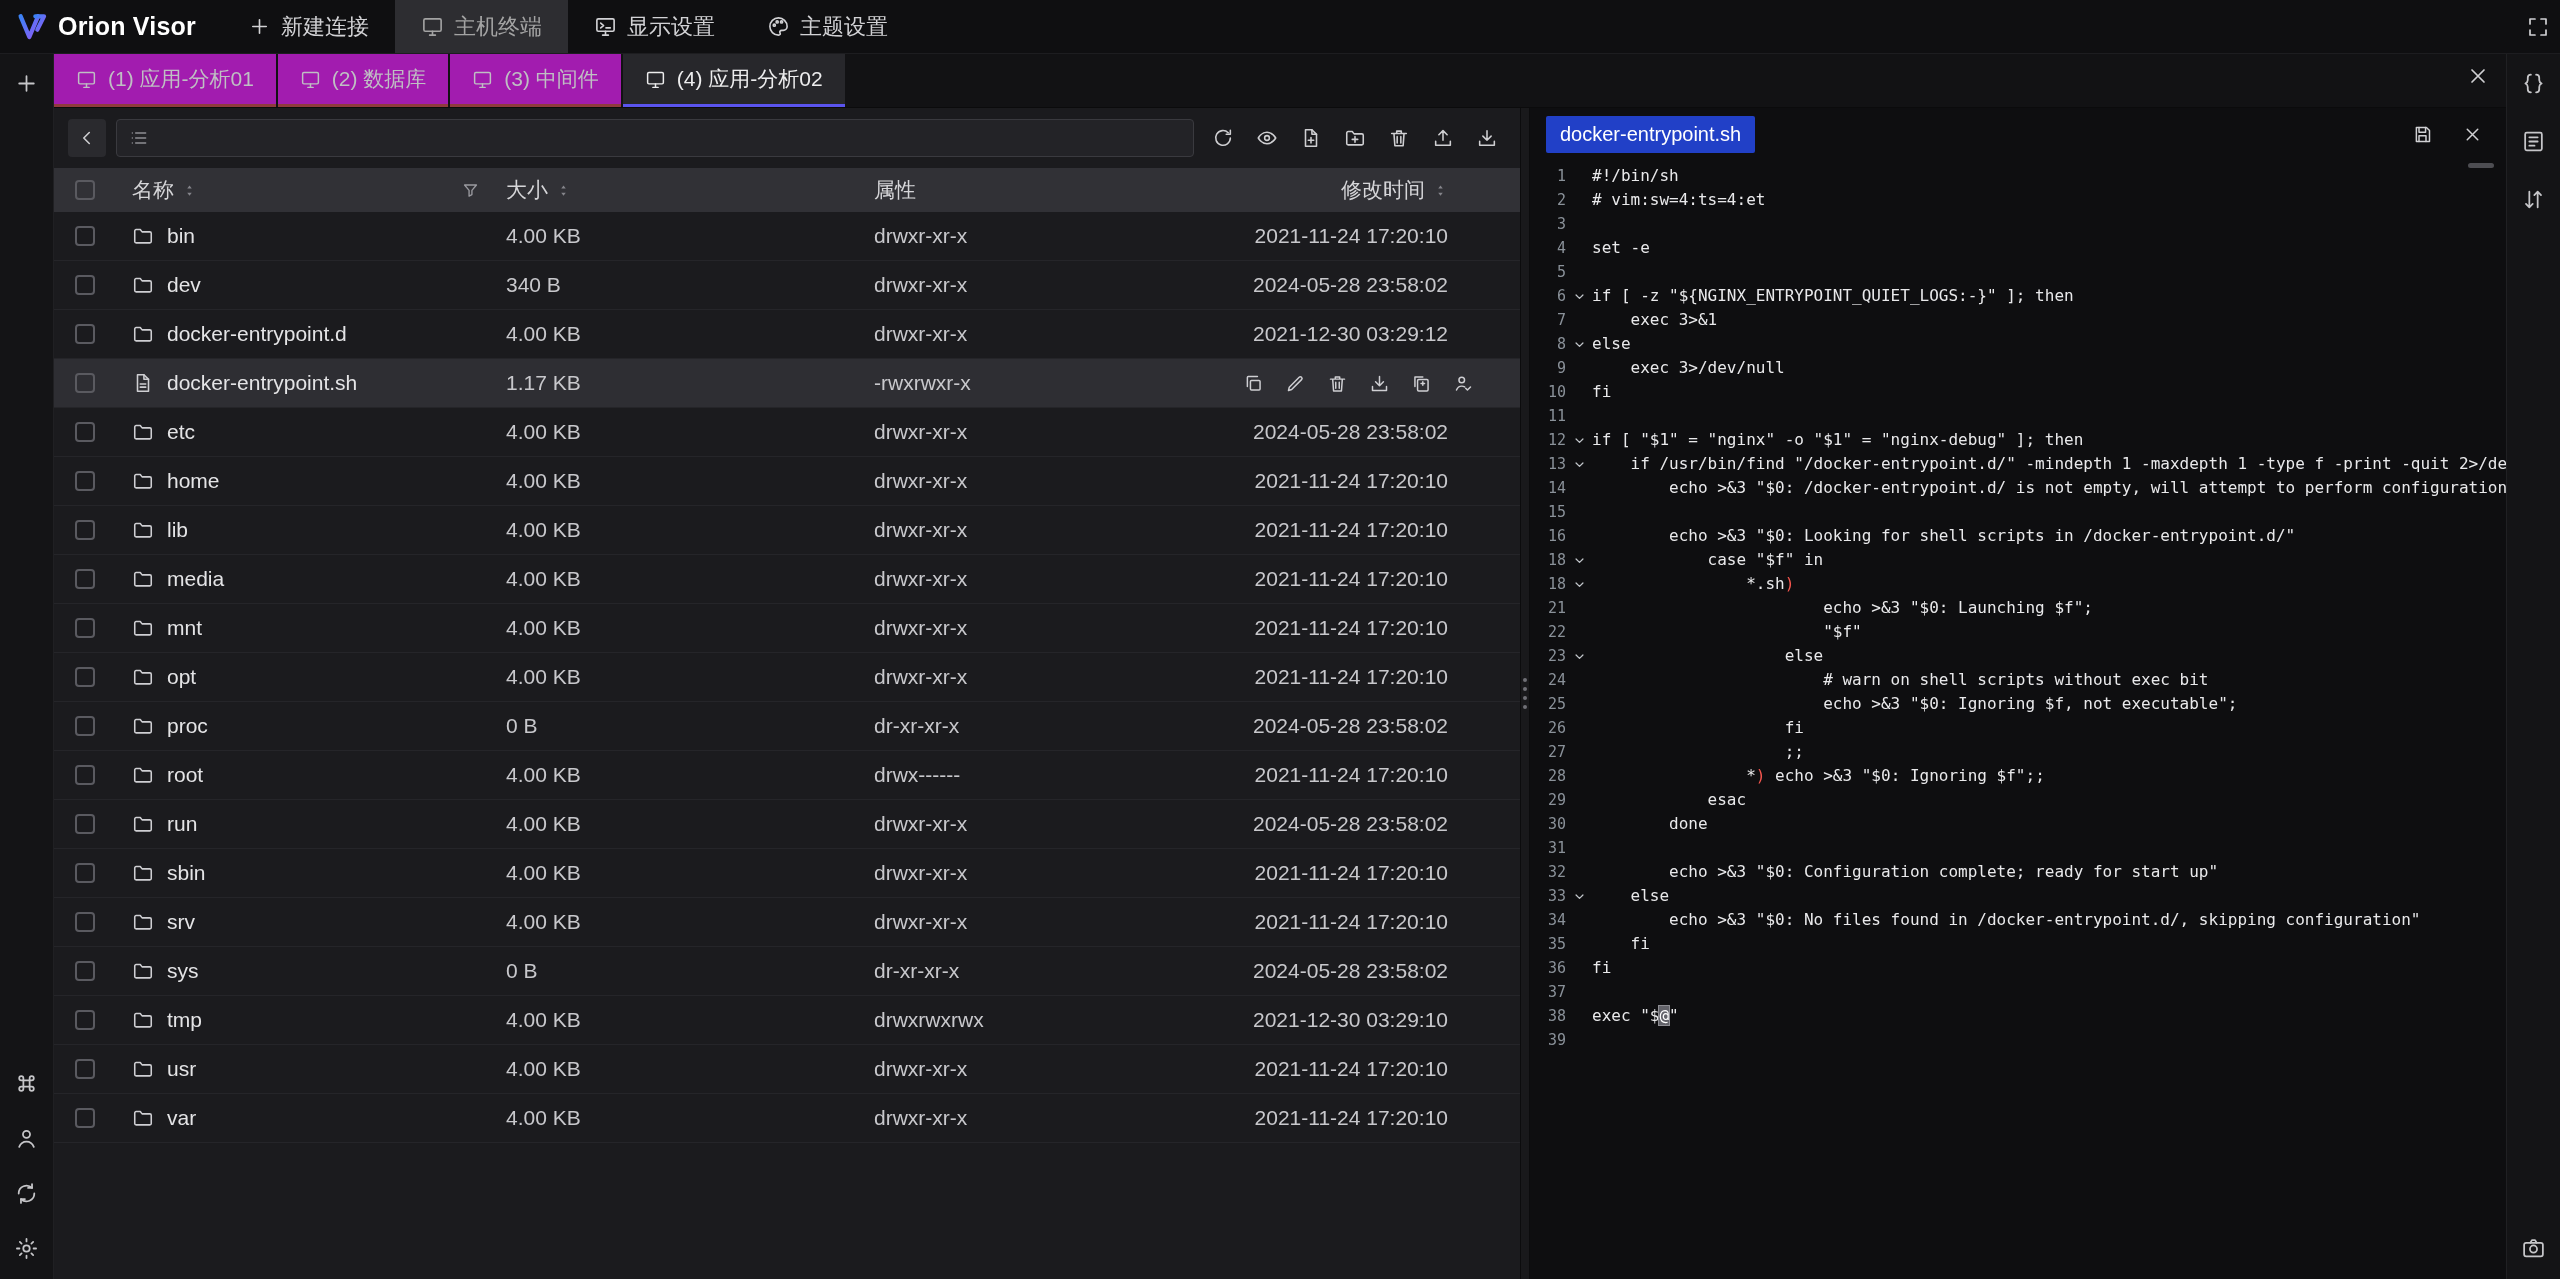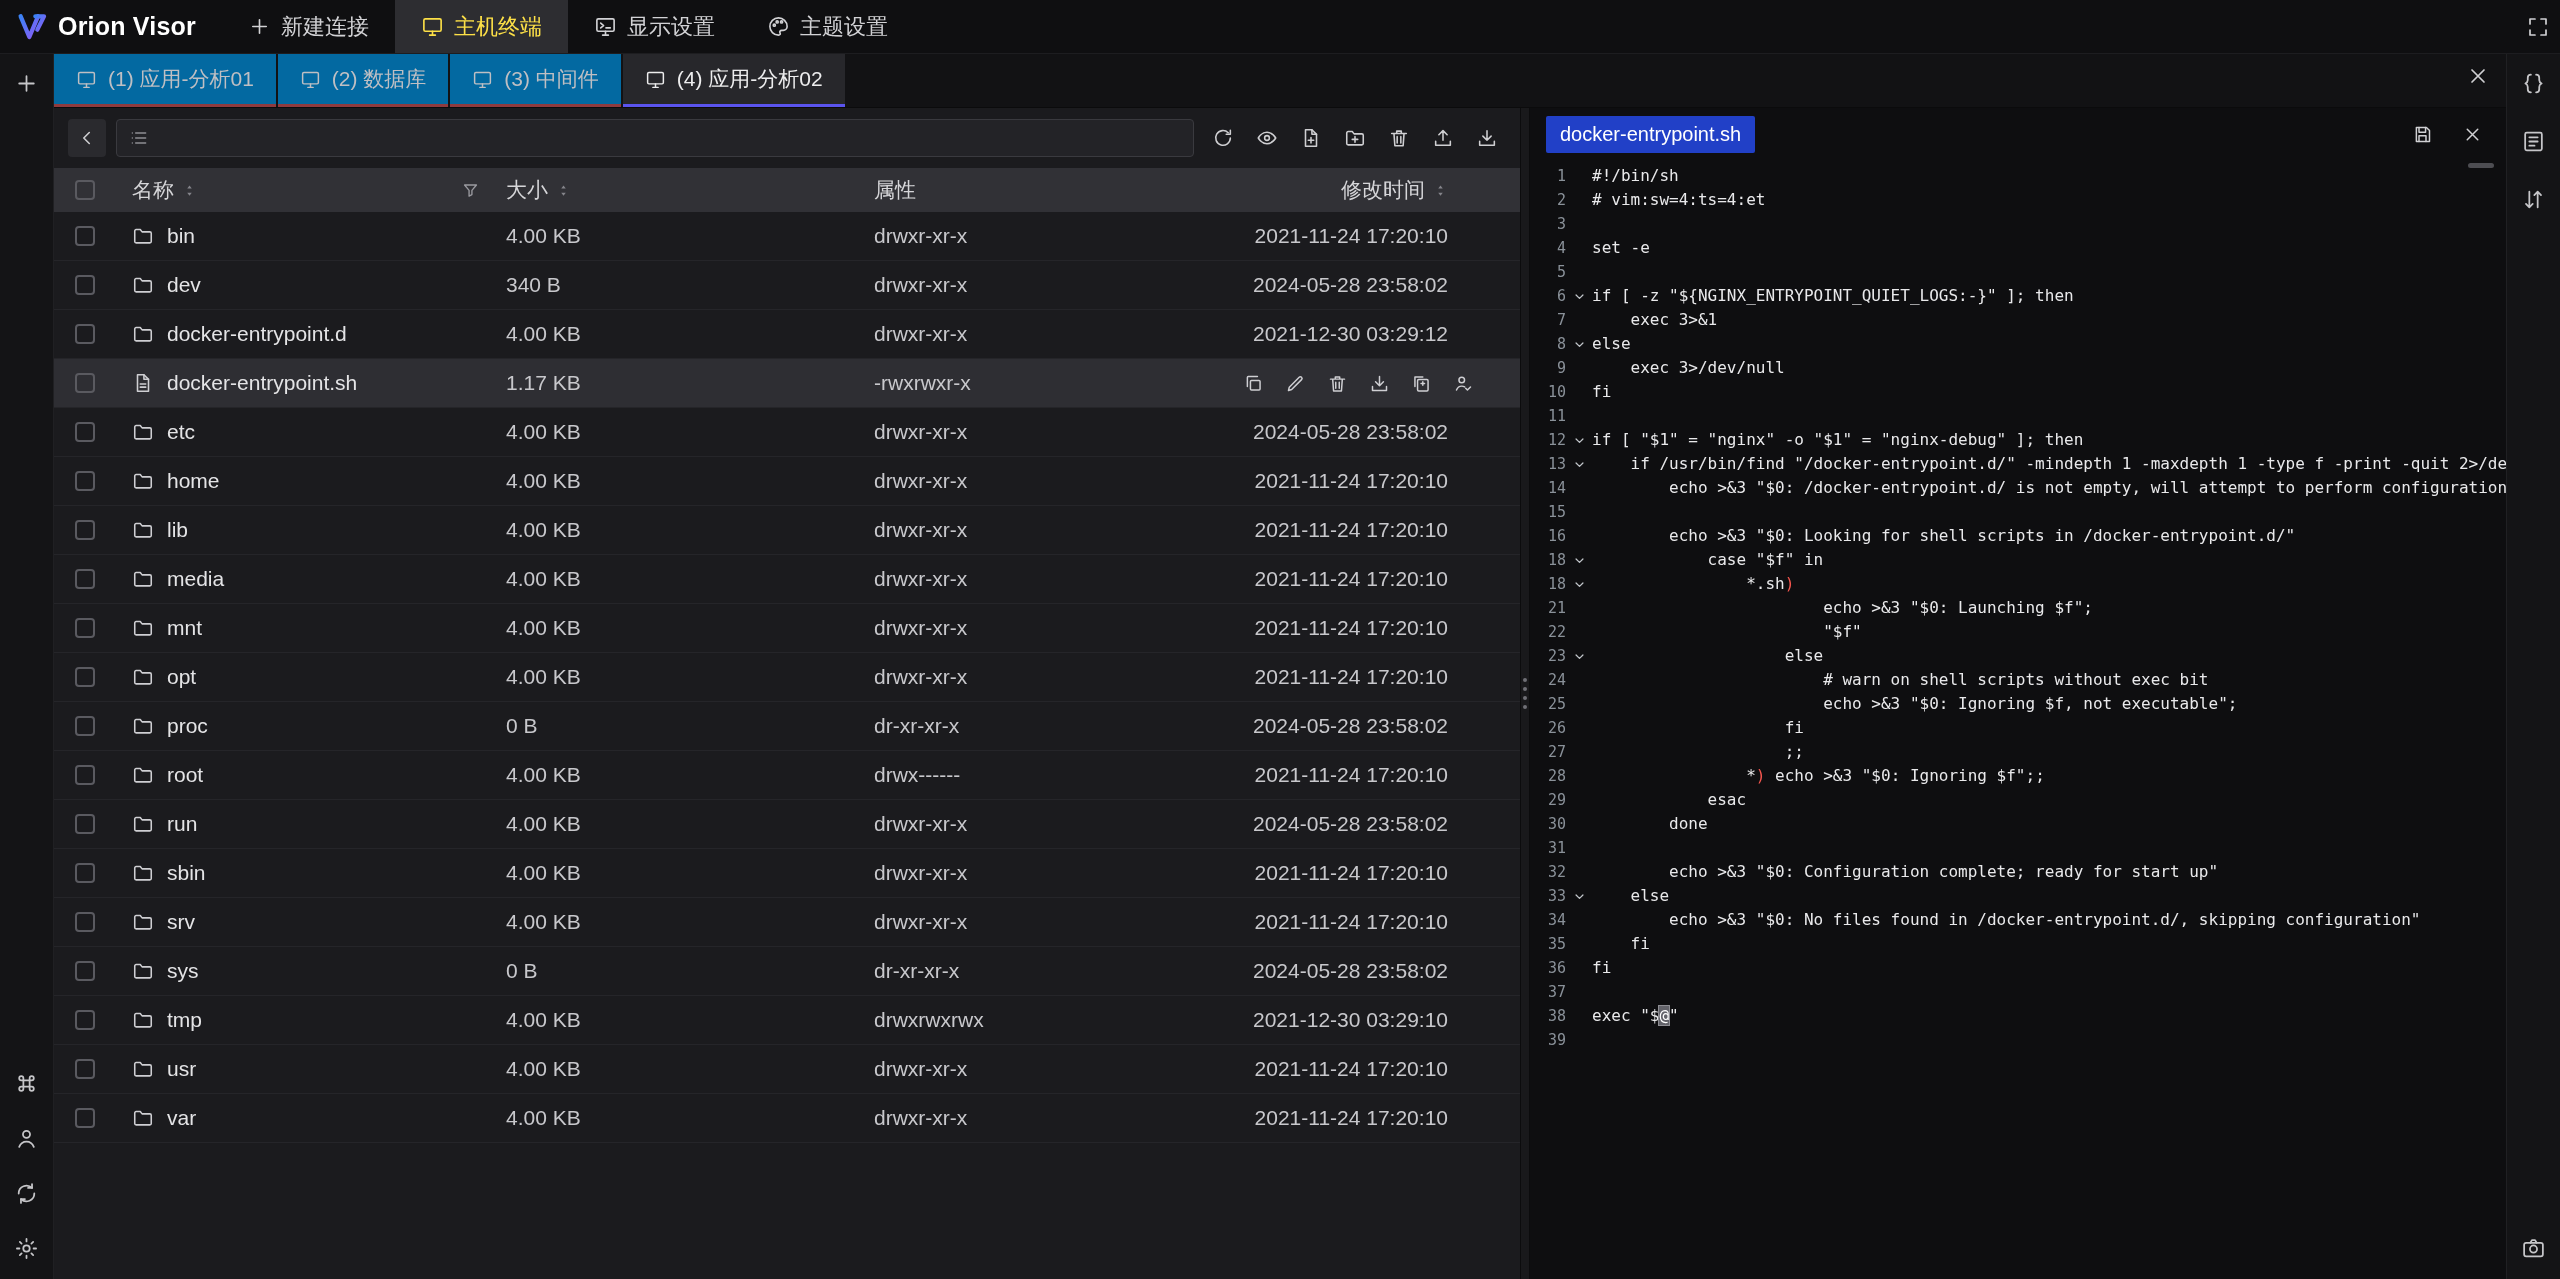--- a/index.html
+++ b/index.html
@@ -14,21 +14,21 @@
   }
 
   
   .topbar { height:54px; background:#0f0f11; display:flex; align-items:center; padding-left:16px;
             border-bottom:1px solid #1d1d20; position:relative; z-index:6; }
   .logo { display:flex; align-items:center; gap:10px; margin-right:26px; cursor:pointer; }
   .logo svg { width:32px; height:32px; }
   .logo-text { font-size:25px; font-weight:bold; color:#ffffff; letter-spacing:.2px; }
   .topmenu { display:flex; height:100%; }
   .menu-item { display:flex; align-items:center; gap:10px; padding:0 26px; font-size:22px; color:#d2d2d5; cursor:pointer; }
-  .menu-item.active { background:#2d2d31; color:#fde047;justify-content:flex-end; }
+  .menu-item.active { background:#2d2d31; color:#a3a3a3;justify-content:flex-end; }
   .menu-item .svgi svg { width:23px; height:23px; }
   .tb-spacer { flex:1; }
   .icon-btn { background:none; border:none; color:#d0d0d3; width:44px; height:44px;
               display:inline-flex; align-items:center; justify-content:center; cursor:pointer; }
   .icon-btn svg { width:24px; height:24px; }
 
   
   .left-rail,.right-rail { position:absolute; top:54px; bottom:0; width:54px; background:#141416;
                            display:flex; flex-direction:column; align-items:center; z-index:5; }
   .left-rail { left:0; border-right:1px solid #202023; }
@@ -38,21 +38,21 @@
   .rail-spacer { flex:1; }
   .rail-icon { background:none; border:none; color:#c6c6c9; width:34px; height:34px;
                display:flex; align-items:center; justify-content:center; cursor:pointer; }
   .rail-icon svg { width:25px; height:25px; }
 
   
   .tabbar { position:absolute; top:54px; left:54px; right:54px; height:54px; background:#121214;
             display:flex; align-items:stretch; border-bottom:1px solid #0b0b0c; z-index:4; }
   .tabs { display:flex; }
   .tab { display:flex; align-items:center; gap:11px; padding:0 22px; font-size:21px; color:#bfbfc3;
-         background:#0369a1; border-bottom:3px solid var(--tabc,#8f3b3e); margin-right:2px; cursor:pointer; }
+         background:#a21caf; border-bottom:3px solid var(--tabc,#8f3b3e); margin-right:2px; cursor:pointer; }
   .tab.active { background:#27272b; color:#ededee; }
   .tab .svgi svg { width:21px; height:21px; }
   .tab-add { width:48px; background:none; border:none; color:#c9c9cc; display:flex; align-items:center;
              justify-content:center; cursor:pointer; }
   .tab-add svg { width:22px; height:22px; }
 
   
   .main { position:absolute; top:108px; left:54px; right:54px; bottom:0; display:flex; }
 
   

